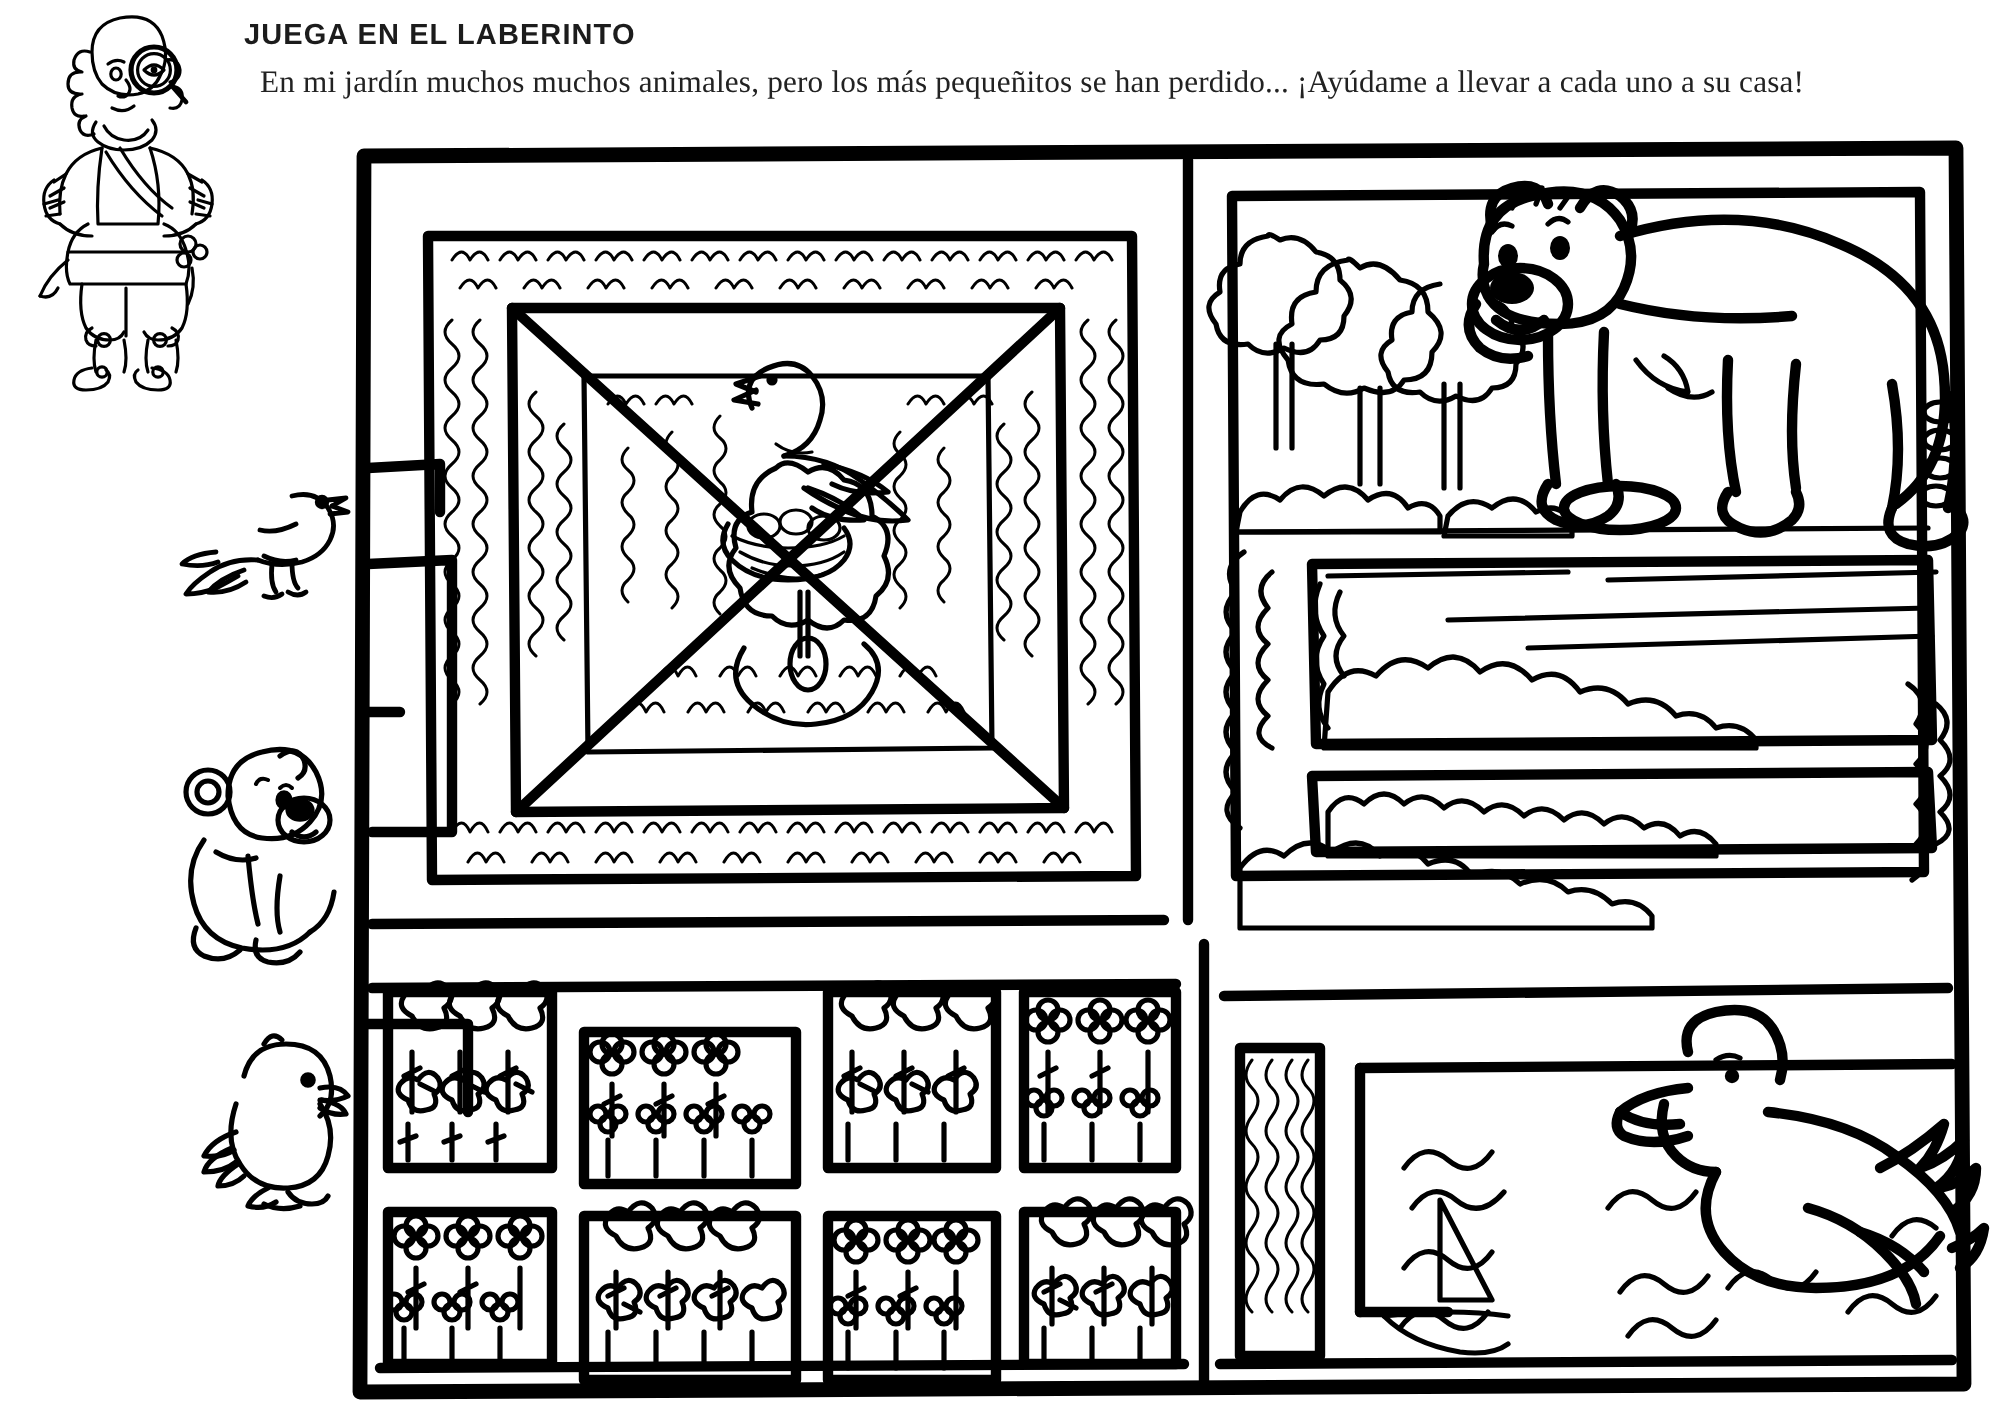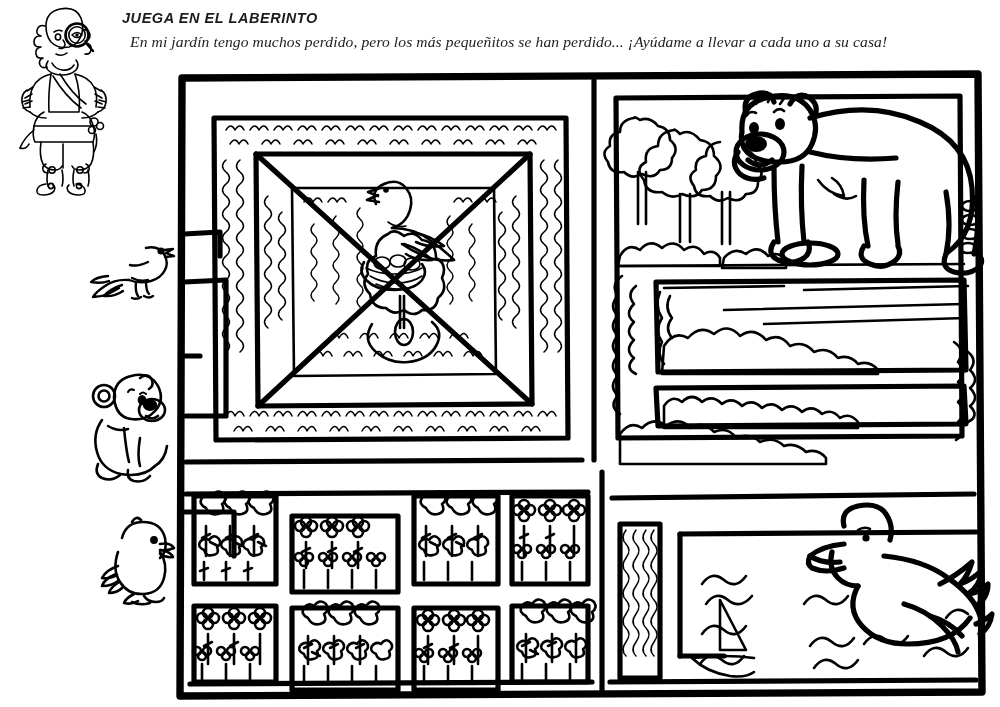--- a/index.html
+++ b/index.html
@@ -3,21 +3,21 @@
 <meta charset="utf-8">
 <title>Juega en el laberinto</title>
 <style>
   html,body{margin:0;padding:0;background:#ffffff;}
   body{
     width:1000px;height:707px;overflow:hidden;position:relative;
     font-family:"Liberation Sans", sans-serif;
     color:#1a1a1a;
     -webkit-font-smoothing:antialiased;
   }
-  #page{position:absolute;left:0;top:0;width:1000px;height:707px;background:#fff;font-style:italic;}
+  #page{position:absolute;left:0;top:0;width:1000px;height:707px;background:#fff;}
 
   
   #mascot{position:absolute;left:8px;top:4px;width:110px;height:180px;}
   #header-text{position:absolute;left:122px;top:10px;width:870px;height:48px;}
   #title{
     font-family:"Liberation Sans", sans-serif;
     font-weight:bold;font-size:14.5px;letter-spacing:.55px;
     line-height:17px;color:#1c1c1c;margin:0;white-space:nowrap;
   }
   #subtitle{
@@ -127,21 +127,21 @@
         <path d="M38 180 q-8 1 -9 6 q-1 5 6 5 q8 0 11 -4 q2 -4 -1 -6"></path>
         <path d="M68 180 q8 1 9 6 q1 5 -6 5 q-8 0 -11 -4 q-2 -4 1 -6"></path>
         <circle cx="43" cy="182" r="2.6"></circle>
           <circle cx="71" cy="182" r="2.6"></circle>
       </g>
     </svg>
   </div>
 
   <div id="header-text">
     <div id="title">JUEGA EN EL LABERINTO</div>
-    <div id="subtitle">En mi jardín tengo muchos perdido, pero los más pequeñitos se han perdido... ¡Ayúdame a llevar a cada uno a su casa!</div>
+    <div id="subtitle">En mi jardín muchos muchos animales, pero los más pequeñitos se han perdido... ¡Ayúdame a llevar a cada uno a su casa!</div>
   </div>
 
   <div class="animal" id="animal-bird">
     <svg width="96" height="86" viewBox="0 0 96 86">
       <g class="ink" stroke-width="2.4">
         <path d="M58 22 q12 -3 18 6 q5 8 1 16 q-4 8 -14 11 q-12 3 -22 -1"></path>
         <path d="M41 54 q-14 -1 -24 6 q-9 6 -12 11 q8 0 15 -3 q6 -3 11 -6"></path>
         <path d="M20 50 q-12 1 -17 6 q10 2 18 -1"></path>
         <path d="M34 59 q-12 4 -18 11 q10 1 19 -5"></path>
         <path d="M44 52 q8 4 16 2"></path>

